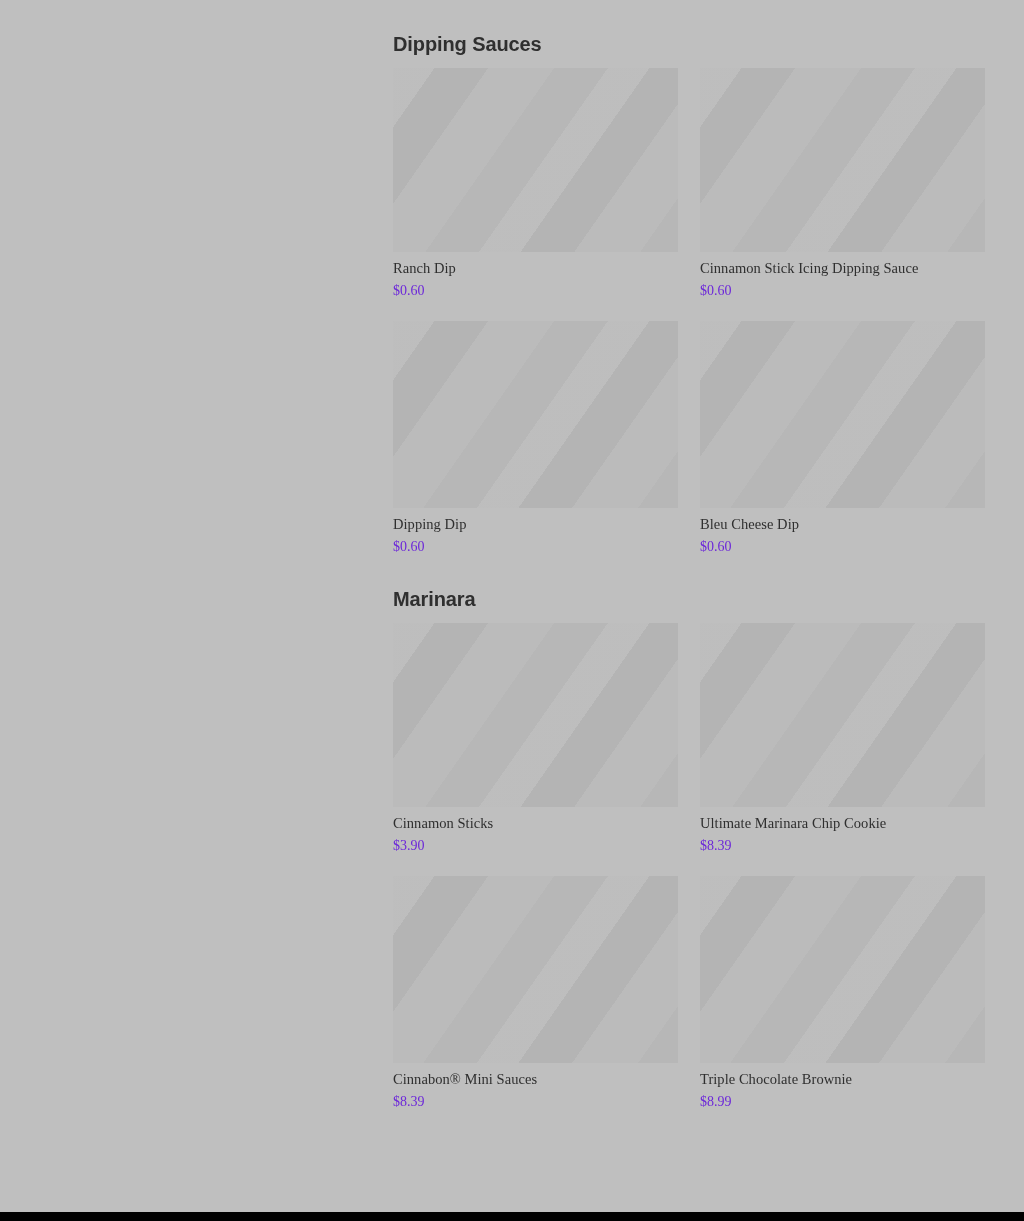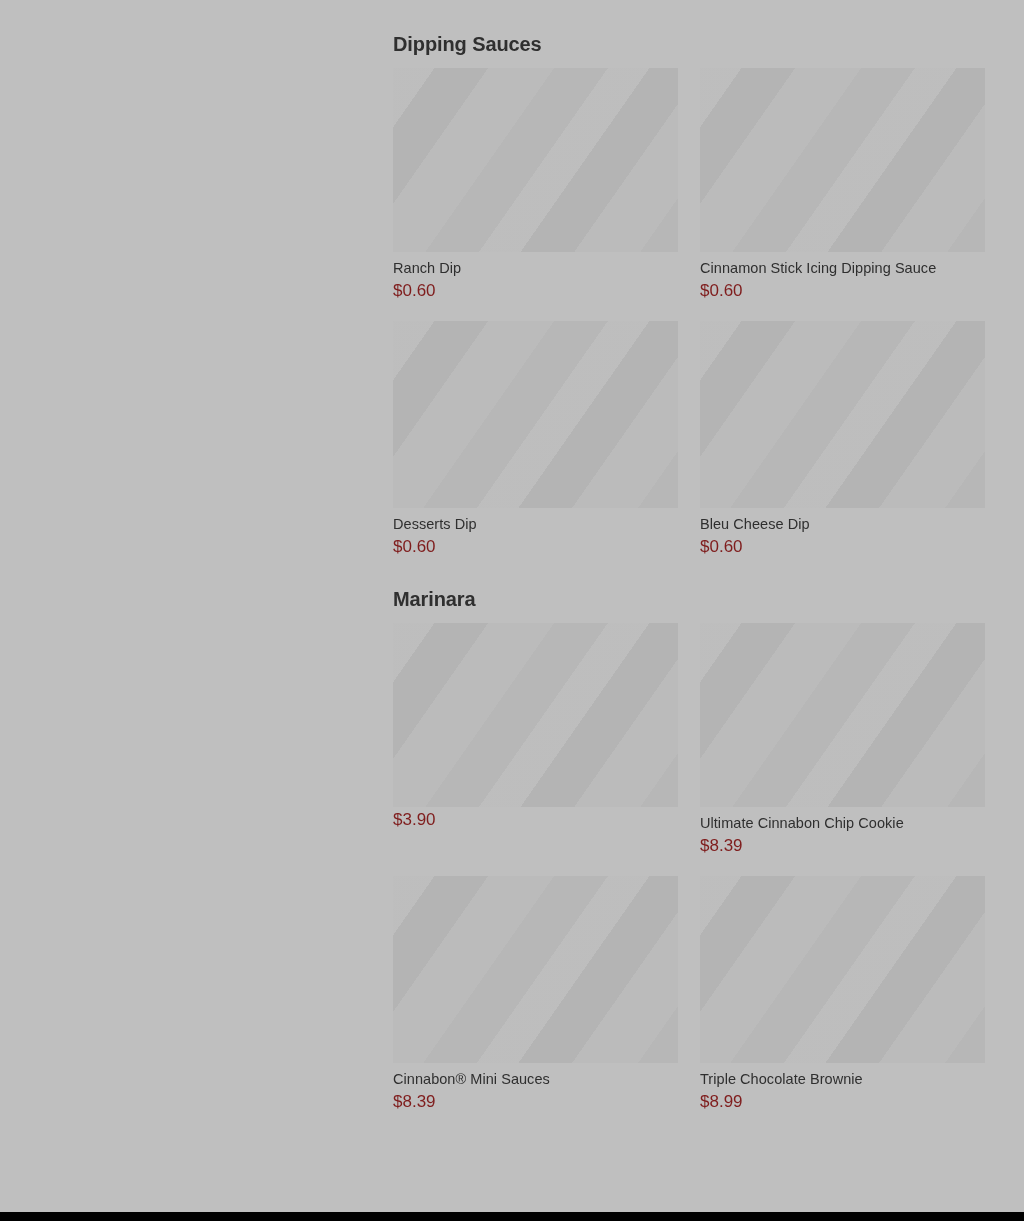--- a/index.html
+++ b/index.html
@@ -49,20 +49,21 @@
     padding-top: 32px;
     padding-bottom: 12px;
   }
 
   
   .item-grid {
     display: grid;
     grid-template-columns: 285px 285px;
     column-gap: 22px;
     row-gap: 22px;
+    font-family: Liberation Serif, serif;
   }
 
   .item-card {
     width: 285px;
     cursor: pointer;
   }
 
   .item-thumb {
     width: 285px;
     height: 184px;
@@ -86,22 +87,22 @@
 
   .item-name {
     font-size: 14.5px;
     color: #2f2f2f;
     line-height: 19px;
     padding-top: 7px;
     letter-spacing: 0.05px;
   }
 
   .item-price {
-    font-size: 17px;
-    color: #7f1d1d;
+    font-size: 14px;
+    color: #6d28d9;
     line-height: 17px;
     padding-top: 4px;
   }
 
   
   #bottom-bar {
     position: absolute;
     left: 0;
     top: 1212px;
     width: 1024px;
@@ -126,45 +127,46 @@
         </div>
 
         <div class="item-card">
           <div class="item-thumb"></div>
           <div class="item-name">Cinnamon Stick Icing Dipping Sauce</div>
           <div class="item-price">$0.60</div>
         </div>
 
         <div class="item-card">
           <div class="item-thumb tall"></div>
-          <div class="item-name">Desserts Dip</div>
+          <div class="item-name">Dipping Dip</div>
           <div class="item-price">$0.60</div>
         </div>
 
         <div class="item-card">
           <div class="item-thumb tall"></div>
           <div class="item-name">Bleu Cheese Dip</div>
           <div class="item-price">$0.60</div>
         </div>
 
       </div>
     </section>
 
     <section class="category-section">
       <h2 class="category-title">Marinara</h2>
       <div class="item-grid">
 
         <div class="item-card">
           <div class="item-thumb"></div>
+          <div class="item-name">Cinnamon Sticks</div>
           <div class="item-price">$3.90</div>
         </div>
 
         <div class="item-card">
           <div class="item-thumb"></div>
-          <div class="item-name">Ultimate Cinnabon Chip Cookie</div>
+          <div class="item-name">Ultimate Marinara Chip Cookie</div>
           <div class="item-price">$8.39</div>
         </div>
 
         <div class="item-card">
           <div class="item-thumb tall"></div>
           <div class="item-name">Cinnabon® Mini Sauces</div>
           <div class="item-price">$8.39</div>
         </div>
 
         <div class="item-card">

